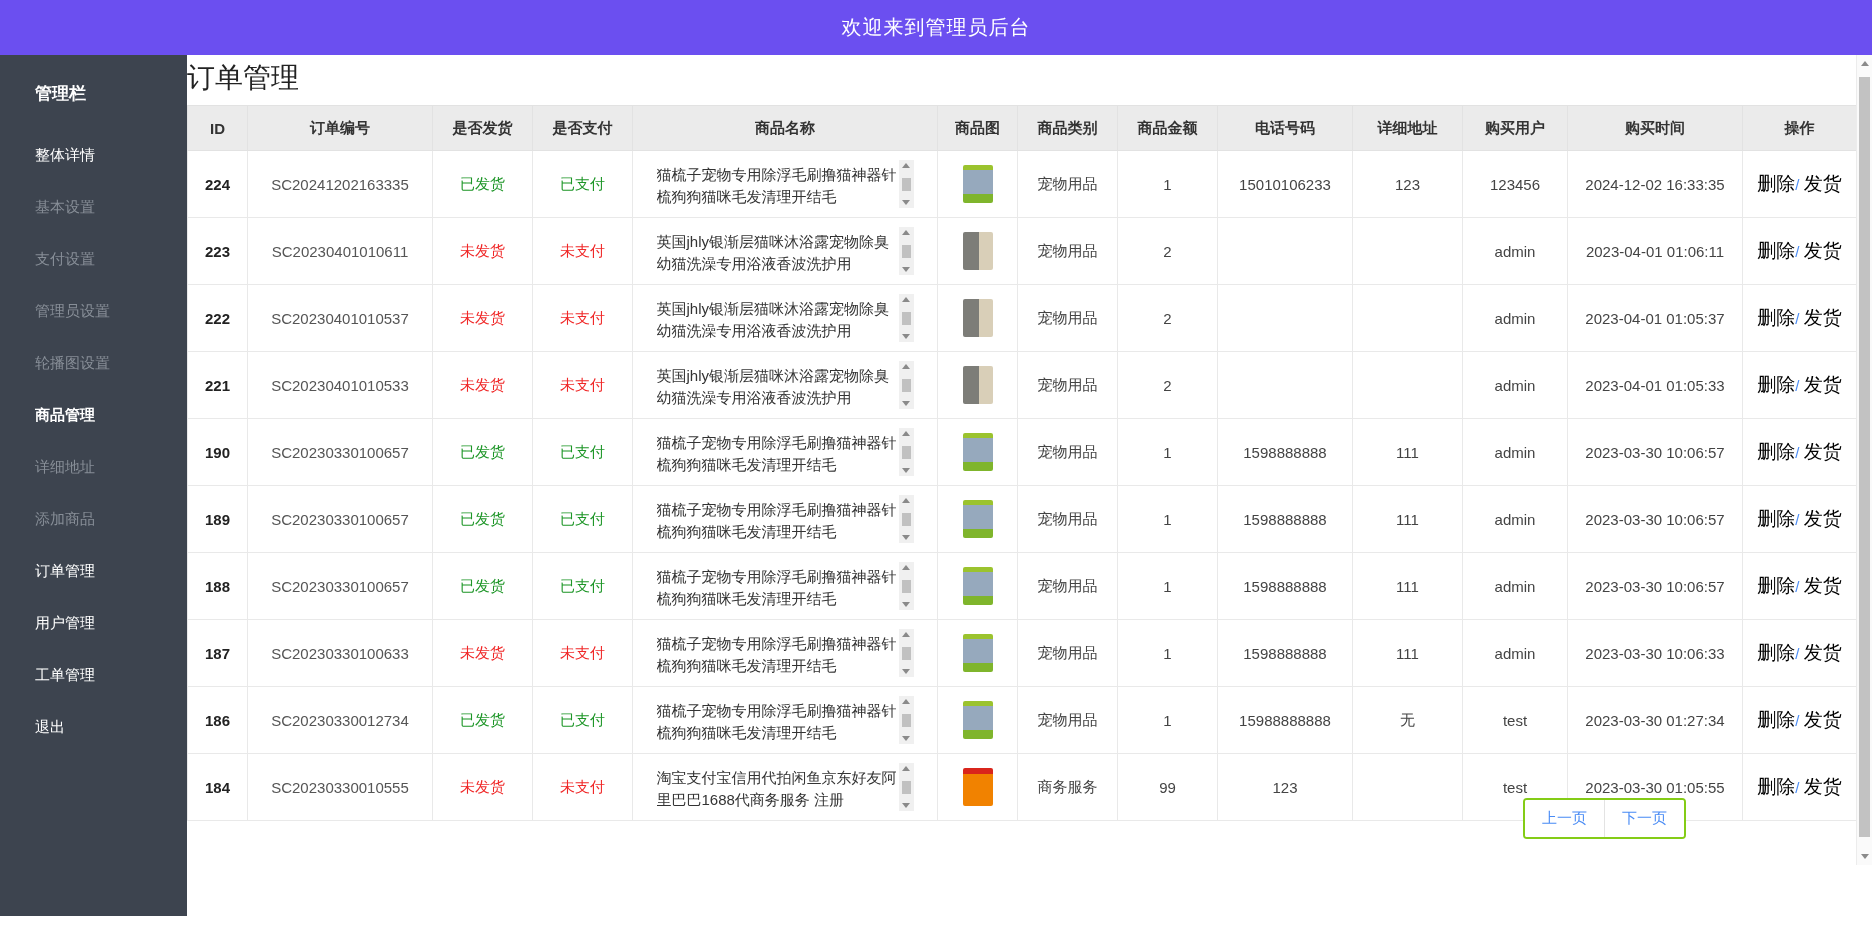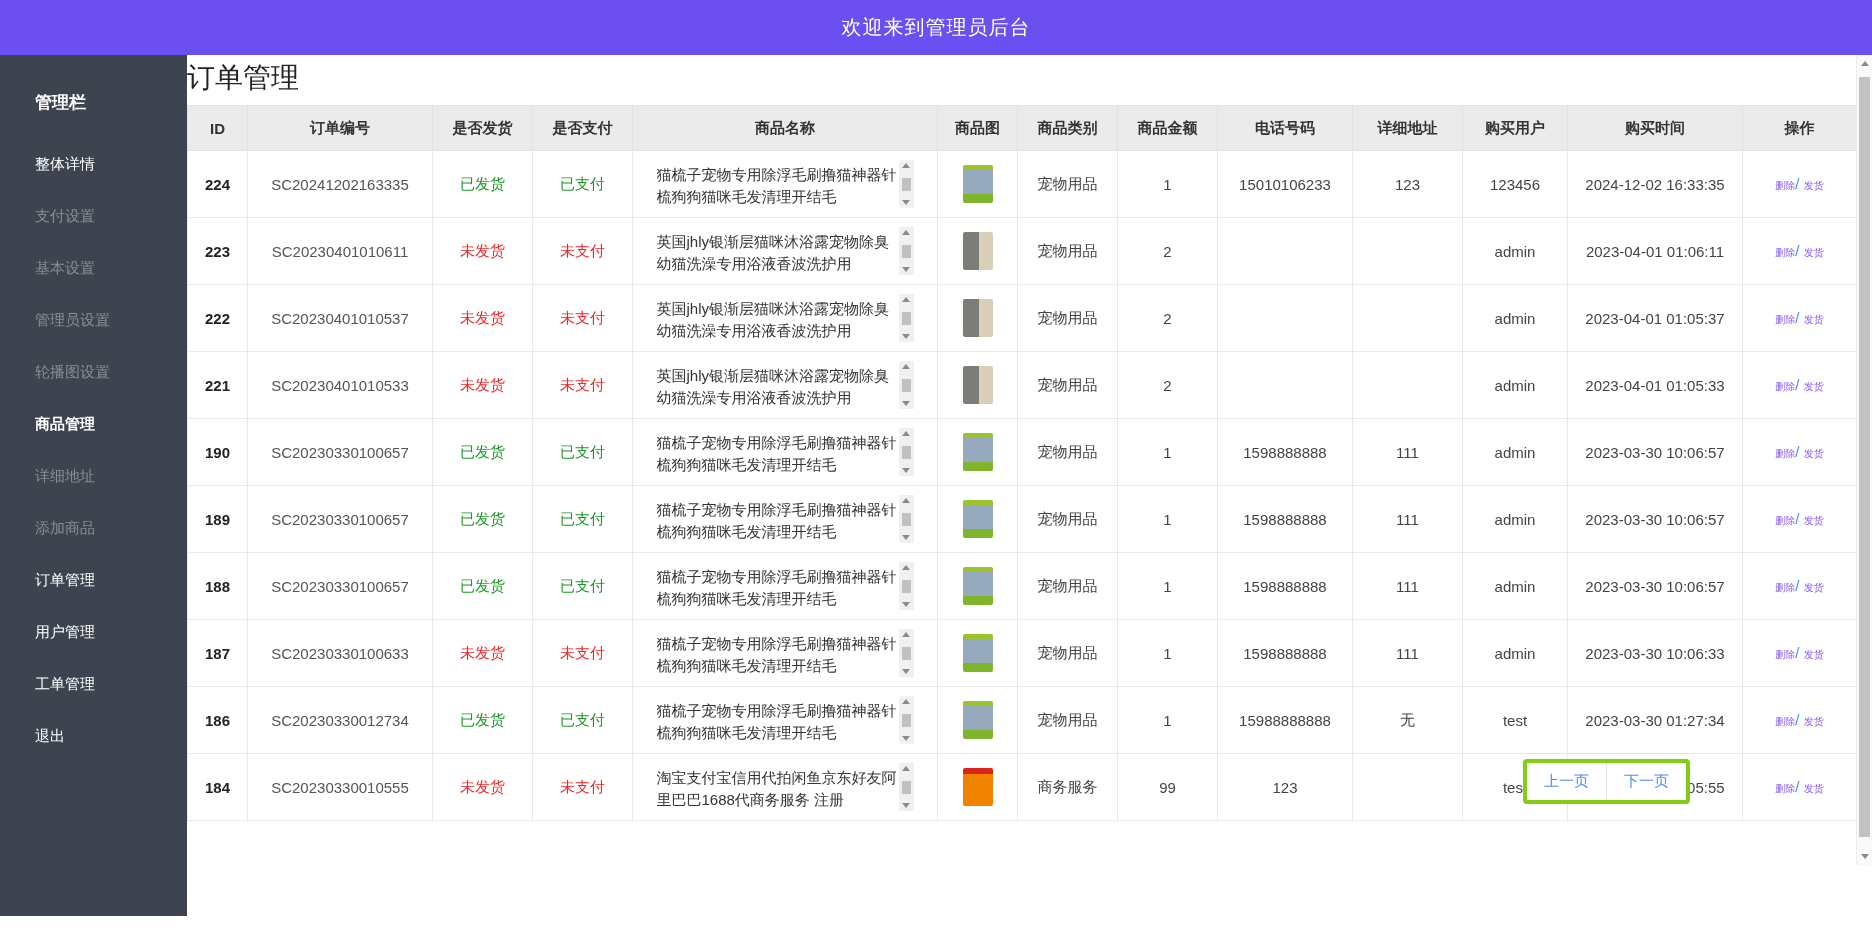--- a/index.html
+++ b/index.html
@@ -6,21 +6,21 @@
   html,body { width:1872px; height:927px; overflow:hidden; background:#fff;
     font-family:"Liberation Sans","DejaVu Sans",sans-serif; }
 
   
   .topbar { position:absolute; left:0; top:0; width:1872px; height:55px;
     background:#6b4ff0; display:flex; align-items:center; justify-content:center; }
   .topbar .welcome { color:#ffffff; font-size:20px; letter-spacing:1px;text-align:center; }
 
   
   .sidebar { position:absolute; left:0; top:55px; width:187px; height:861px;
-    background:#3d444f; padding-top:26px; }
+    background:#3d444f; padding-top:17px; }
   .sidebar-title { color:#ffffff; font-weight:bold; font-size:17px;
     padding:10px 0 10px 35px; margin-bottom:14px; }
   .side-item { height:52px; line-height:52px; padding-left:35px; font-size:15px;
     color:#ffffff; cursor:pointer; white-space:nowrap; }
   .side-item.dim { color:#878e97; }
   .side-item.strong { font-weight:bold; }
 
   
   .content { position:absolute; left:187px; top:55px; width:1669px; }
   .page-title { font-size:28px; color:#222; font-weight:500; margin:4px 0 8px 0; }
@@ -48,26 +48,26 @@
     border-right:4px solid transparent; border-top:5px solid #8a8a8a; }
   .mini-thumb { width:9px; height:13px; background:#c1c1c1; }
 
   
   .thumb { width:30px; height:38px; margin:0 auto; border-radius:2px; }
   .thumb.comb-green { background:linear-gradient(180deg,#9bc32e 0 14%,#96a9bd 14% 76%,#7fb52c 76% 100%); }
   .thumb.cat-shampoo { background:linear-gradient(90deg,#7d7d78 0 52%,#d9cfb8 52% 100%),linear-gradient(180deg,#4a4a48 0 20%,transparent 20%); }
   .thumb.orange-service { background:linear-gradient(180deg,#d9251c 0 16%,#f18200 16% 100%); }
 
   
-  .act-link { color:#8b5cf6; text-decoration:none; cursor:pointer; font-size:10px; }
+  .act-link { color:#000000; text-decoration:none; cursor:pointer; font-size:19px; }
   .act-sep { color:#4a8cf5; font-size:15px; }
 
   
-  .pagination { position:absolute; left:1523px; top:759px; display:flex;
-    border:4px solid #84cc16; border-radius:4px; background:#fff; overflow:hidden; }
+  .pagination { position:absolute; left:1523px; top:798px; display:flex;
+    border:2px solid #84cc16; border-radius:4px; background:#fff; overflow:hidden; }
   .page-btn { padding:9px 17px; font-size:15px; color:#4a8cf5; background:#fff;
     border:none; cursor:pointer; }
   .page-btn + .page-btn { border-left:1px solid #e3e3e3; }
 
   
   .vscrollbar { position:absolute; right:0; top:55px; width:16px; height:810px;
     background:#fafafa; border-left:1px solid #ececec; }
   .vscrollbar .arrow-up { position:absolute; top:6px; left:4px; }
   .vscrollbar .arrow-down { position:absolute; bottom:6px; left:4px; }
   .vscrollbar .bar-thumb { position:absolute; top:22px; left:2px; width:11px;
@@ -77,22 +77,22 @@
 <body>
 
 <div class="topbar">
   <span class="welcome">欢迎来到管理员后台</span>
 </div>
 
 <div class="sidebar">
   <div class="sidebar-title">管理栏</div>
   <div id="sidebar-menu">
       <div class="side-item">整体详情</div>
+      <div class="side-item dim">基本设置</div>
       <div class="side-item dim">支付设置</div>
-      <div class="side-item dim">基本设置</div>
       <div class="side-item dim">管理员设置</div>
       <div class="side-item dim">轮播图设置</div>
       <div class="side-item strong">商品管理</div>
       <div class="side-item dim">详细地址</div>
       <div class="side-item dim">添加商品</div>
       <div class="side-item">订单管理</div>
       <div class="side-item">用户管理</div>
       <div class="side-item">工单管理</div>
       <div class="side-item">退出</div>
     </div>

